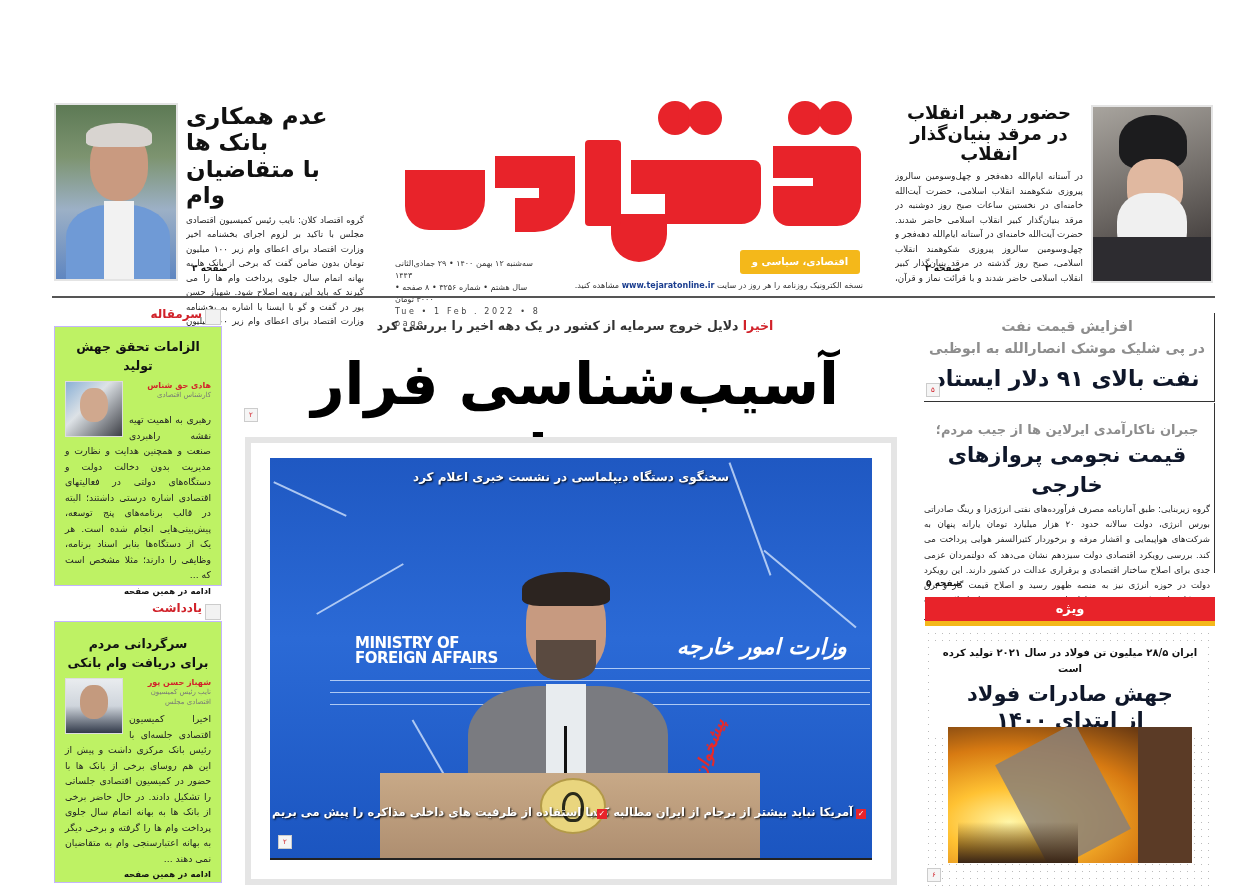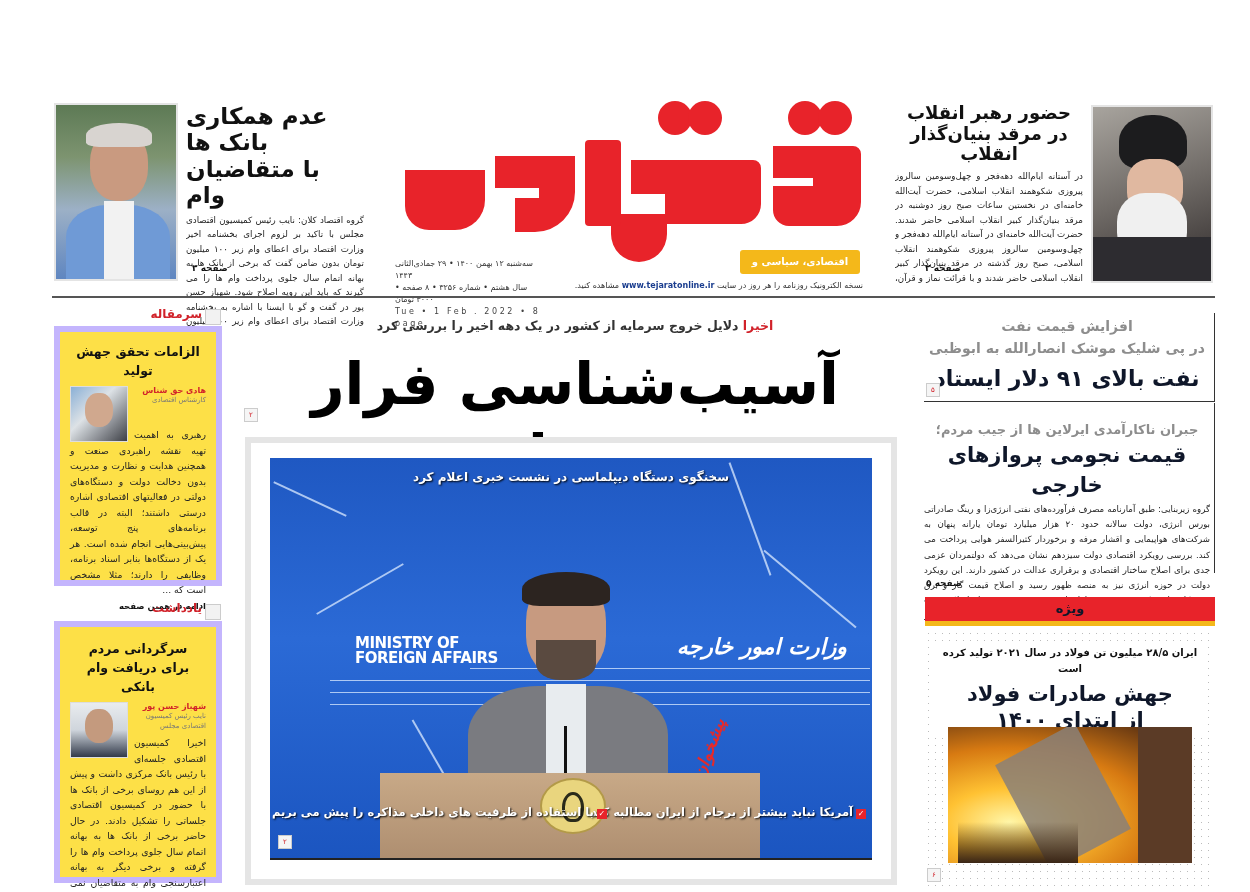--- a/index.html
+++ b/index.html
@@ -19,21 +19,21 @@
                 border-radius: 3px; }
   .yellow-bar span { display:block; color:#fff; font-size: 10px; font-weight: bold; text-align:center; line-height:24px; }
   .pubinfo { position: absolute; left: 0; top: 150px; font-size: 8px; line-height: 12px; color: #333; direction: rtl; text-align: left; width: 150px; }
   .pubinfo .en { direction: ltr; letter-spacing: 2.6px; font-size: 8px; color:#444; }
   .weblink { position: absolute; right: 2px; top: 181px; font-size: 8px; color: #333; direction: rtl; white-space: nowrap; }
   .weblink b { color: #1a3d8f; font-weight: bold; }
 
   .mast-line { position: absolute; left: 52px; top: 296px; width: 1163px; height: 2px; background: #555; }
 
   
-  .side-box { position: absolute; left: 54px; width: 168px; border: 6px solid #c4b5fd; background: #fde047; padding: 10px 10px 4px; }
+  .side-box { position: absolute; left: 54px; width: 168px; border: 1px solid #c4b5fd; background: #bef264; padding: 10px 10px 4px; }
   .side-tag { position: absolute; font-size: 12px; font-weight: bold; color: #d1222a; }
   .side-tag-box { position: absolute; width: 16px; height: 16px; border: 1px solid #ccc; background: #f2f2f2; }
   .side-title { font-size: 12.5px; font-weight: bold; text-align: center; line-height: 19px; margin-bottom: 6px; }
   .author-photo { float: left; width: 58px; height: 56px; margin-right: 6px; overflow: hidden; border: 1px solid #ddd; }
   .author-name { font-size: 8px; color: #d1222a; font-weight: bold; }
   .author-role { font-size: 7px; color: #777; line-height: 10px; }
   .side-body { font-size: 9.3px; line-height: 15.5px; color: #222; text-align: justify; }
   .continue { font-size: 8.5px; font-weight: bold; margin-top: 3px; }
 
   
@@ -58,21 +58,21 @@
   .podium { position: absolute; left: 110px; top: 315px; width: 380px; height: 90px; background: linear-gradient(180deg,#c8a987,#ad8d6f); }
   .emblem { position: absolute; left: 270px; top: 320px; width: 66px; height: 56px; border-radius: 50%; background: #e9d57e; border: 2px solid #b39a48; }
   .bullet { position: absolute; top: 347px; color: #fff; font-size: 11.5px; font-weight: bold; text-shadow: 1px 1px 2px #000; direction: rtl; white-space: nowrap; }
   .bullet .chk { display: inline-block; width: 10px; height: 10px; background: #e8232a; color: #fff; font-size: 8px; line-height: 10px; text-align: center; margin-left: 3px; text-shadow:none; }
 
   
   .vline { position: absolute; width: 1px; background: #333; }
   .r-gray { color: #8d8d8d; font-weight: bold; text-align: center; }
   .r-head { font-weight: 900; text-align: center; color: #0f172a; letter-spacing: -0.5px; }
   .r-body { font-size: 8.6px; line-height: 15.2px; color: #222; text-align: justify; direction: rtl; }
-  .vizhe-bar { position: absolute; left: 925px; top: 597px; width: 290px; height: 24px; background: #e8232a; color: #0f172a;
+  .vizhe-bar { position: absolute; left: 925px; top: 597px; width: 290px; height: 24px; background: #e8232a; color: #ffffff;
                font-size: 13px; font-weight: bold; text-align: center; line-height: 24px; }
   .vizhe-yellow { position: absolute; left: 925px; top: 621px; width: 290px; height: 5px; background: #f4b81a; }
   .dotted { position: absolute; left: 925px; top: 630px; width: 290px; height: 256px;
             background-image: radial-gradient(#bbb 0.8px, transparent 1px); background-size: 7px 7px; }
   .steel-photo { position: absolute; left: 948px; top: 727px; width: 244px; height: 136px; overflow: hidden;
                  background: radial-gradient(ellipse at 25% 70%, #fff6a8 0%, #ffc233 25%, #d77a12 55%, #6a3a12 85%); }
 </style>
 </head>
 <body>
 
@@ -144,21 +144,21 @@
 
 <div class="side-tag-box" style="left:205px; top:309px;"></div>
 <div class="side-tag" style="left:150px; top:307px; width:52px; text-align:right;">سرمقاله</div>
 <div class="side-box rtl" style="top:326px; height:260px;">
   <div class="side-title">الزامات تحقق جهش تولید</div>
   <div class="author-photo" style="background:linear-gradient(135deg,#8ab0d6 0%,#dde2e6 40%,#3d3f46 100%);">
     <div style="width:28px;height:34px;margin:6px auto 0;border-radius:45%;background:#d0a88e;"></div>
   </div>
   <div class="author-name">هادی حق شناس</div>
   <div class="author-role">کارشناس اقتصادی</div>
-  <div class="side-body" style="margin-top:22px;">رهبری به اهمیت تهیه نقشه راهبردی صنعت و همچنین هدایت و نظارت و مدیریت بدون دخالت دولت و دستگاه‌های دولتی در فعالیتهای اقتصادی اشاره درستی داشتند؛ البته در قالب برنامه‌های پنج توسعه، پیش‌بینی‌هایی انجام شده است. هر یک از دستگاه‌ها بنابر اسناد برنامه، وظایفی را دارند؛ مثلا مشخص است که ...</div>
+  <div class="side-body" style="margin-top:12px;">رهبری به اهمیت تهیه نقشه راهبردی صنعت و همچنین هدایت و نظارت و مدیریت بدون دخالت دولت و دستگاه‌های دولتی در فعالیتهای اقتصادی اشاره درستی داشتند؛ البته در قالب برنامه‌های پنج توسعه، پیش‌بینی‌هایی انجام شده است. هر یک از دستگاه‌ها بنابر اسناد برنامه، وظایفی را دارند؛ مثلا مشخص است که ...</div>
   <div class="continue">ادامه در همین صفحه</div>
 </div>
 
 <div class="side-tag-box" style="left:205px; top:604px;"></div>
 <div class="side-tag" style="left:140px; top:601px; width:62px; text-align:right;">یادداشت</div>
 <div class="side-box rtl" style="top:621px; height:262px;">
   <div class="side-title" style="margin-top:2px;">
     <div>سرگردانی مردم</div>
     <div>برای دریافت وام بانکی</div>
   </div>

